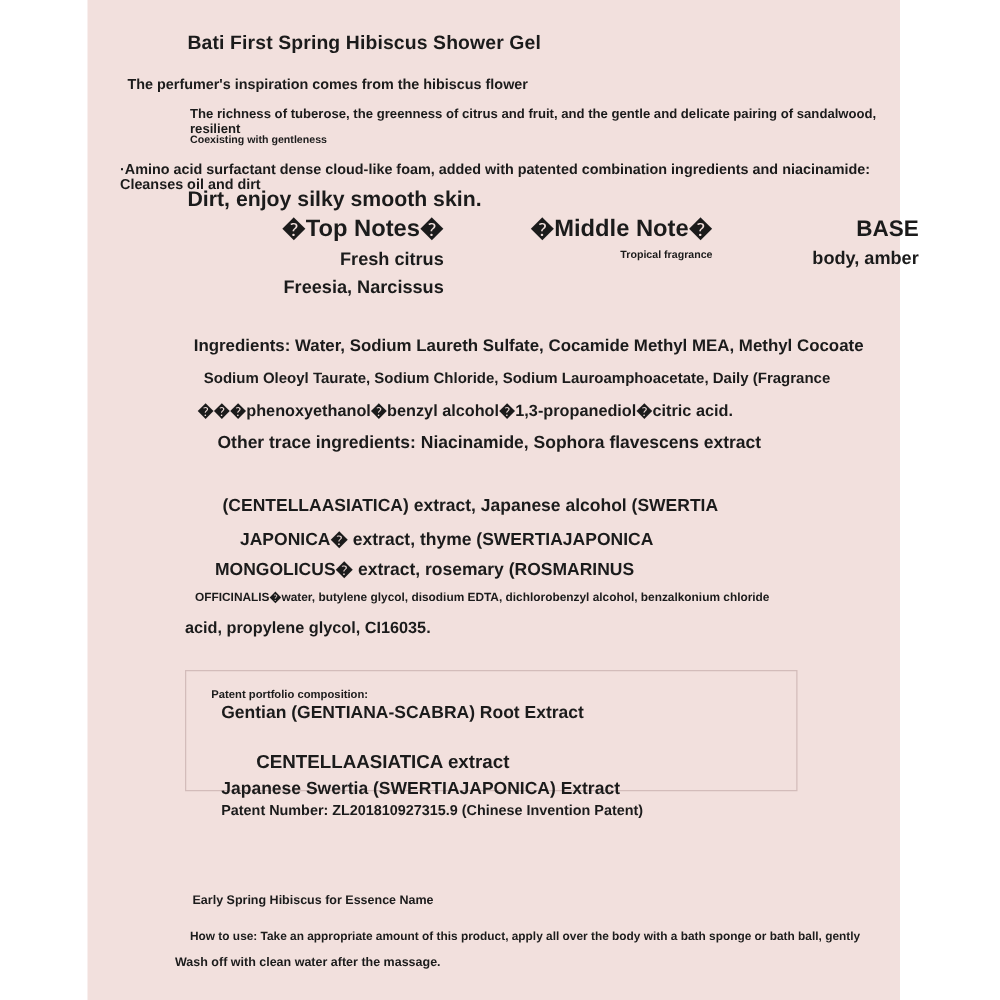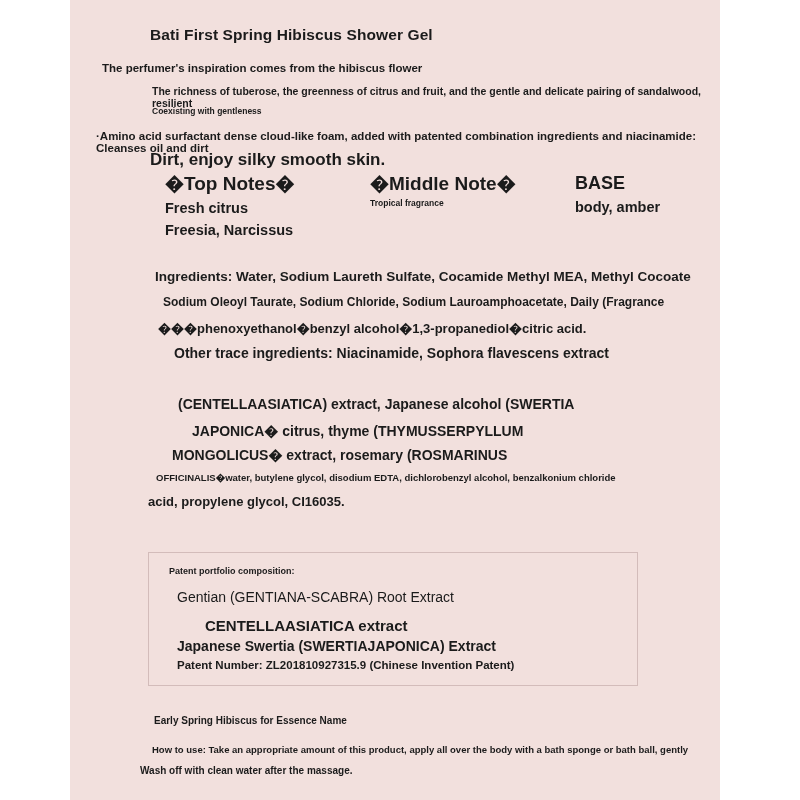--- a/index.html
+++ b/index.html
@@ -69,21 +69,21 @@
     font-weight: 600;
   }
   #dirt {
     position: absolute;
     left: 80px;
     top: 150px;
     font-size: 17px;
     font-weight: 600;
   }
 
-  .note-col { position: absolute; text-align: left; }
+  .note-col { position: absolute; text-align: right; }
   #note-top  { left: 95px;  top: 172px; width: 190px; }
   #note-mid  { left: 300px; top: 172px; width: 200px; }
   #note-base { left: 505px; top: 172px; width: 160px; }
 
   .note-head {
     font-size: 19px;
     font-weight: 700;
     line-height: 1.25;
   }
   .note-head.small { font-size: 18px; }
@@ -138,33 +138,32 @@
   #ing-10 {
     position: absolute; left: 78px; top: 494px;
     font-size: 13px; font-weight: 600;
   }
 
   #patent-box {
     position: absolute;
     left: 78px;
     top: 536px;
     width: 490px;
-    height: 134px;
+    height: 97px;
     border: 1.5px solid #d3bcba;
     box-sizing: border-box;
     background: #f2e0dd;
-    margin-top: 16px;
   }
   #patent-label {
     position: absolute; left: 20px; top: 13px;
     font-size: 9px; font-weight: 600;
   }
   #patent-l1 {
-    position: absolute; left: 28px; top: 36px;
-    font-size: 14px; font-weight: 400;
+    position: absolute; left: 28px; top: 24px;
+    font-size: 14px; font-weight: 700;
   }
   #patent-l2 {
     position: absolute; left: 56px; top: 64px;
     font-size: 15px; font-weight: 600;
   }
   #patent-l3 {
     position: absolute; left: 28px; top: 85px;
     font-size: 14px; font-weight: 600;
   }
   #patent-l4 {
@@ -221,21 +220,21 @@
     <div id="note-base" class="note-col">
       <div class="note-head small">BASE</div>
       <div class="note-body">body, amber</div>
     </div>
 
     <div id="ing-1" class="tx">Ingredients: Water, Sodium Laureth Sulfate, Cocamide Methyl MEA, Methyl Cocoate</div>
     <div id="ing-2" class="tx">Sodium Oleoyl Taurate, Sodium Chloride, Sodium Lauroamphoacetate, Daily (Fragrance</div>
     <div id="ing-3" class="tx">���phenoxyethanol�benzyl alcohol�1,3-propanediol�citric acid.</div>
     <div id="ing-4" class="tx">Other trace ingredients: Niacinamide, Sophora flavescens extract</div>
     <div id="ing-6" class="tx">(CENTELLAASIATICA) extract, Japanese alcohol (SWERTIA</div>
-    <div id="ing-7" class="tx">JAPONICA� citrus, thyme (THYMUSSERPYLLUM</div>
+    <div id="ing-7" class="tx">JAPONICA� extract, thyme (SWERTIAJAPONICA</div>
     <div id="ing-8" class="tx">MONGOLICUS� extract, rosemary (ROSMARINUS</div>
     <div id="ing-9" class="tx">OFFICINALIS�water, butylene glycol, disodium EDTA, dichlorobenzyl alcohol, benzalkonium chloride</div>
     <div id="ing-10" class="tx">acid, propylene glycol, CI16035.</div>
 
     <div id="patent-box">
       <div id="patent-label" class="tx">Patent portfolio composition:</div>
       <div id="patent-l1" class="tx">Gentian (GENTIANA-SCABRA) Root Extract</div>
       <div id="patent-l3" class="tx">Japanese Swertia (SWERTIAJAPONICA) Extract</div>
       <div id="patent-l2" class="tx">CENTELLAASIATICA extract</div>
       <div id="patent-l4" class="tx">Patent Number: ZL201810927315.9 (Chinese Invention Patent)</div>

